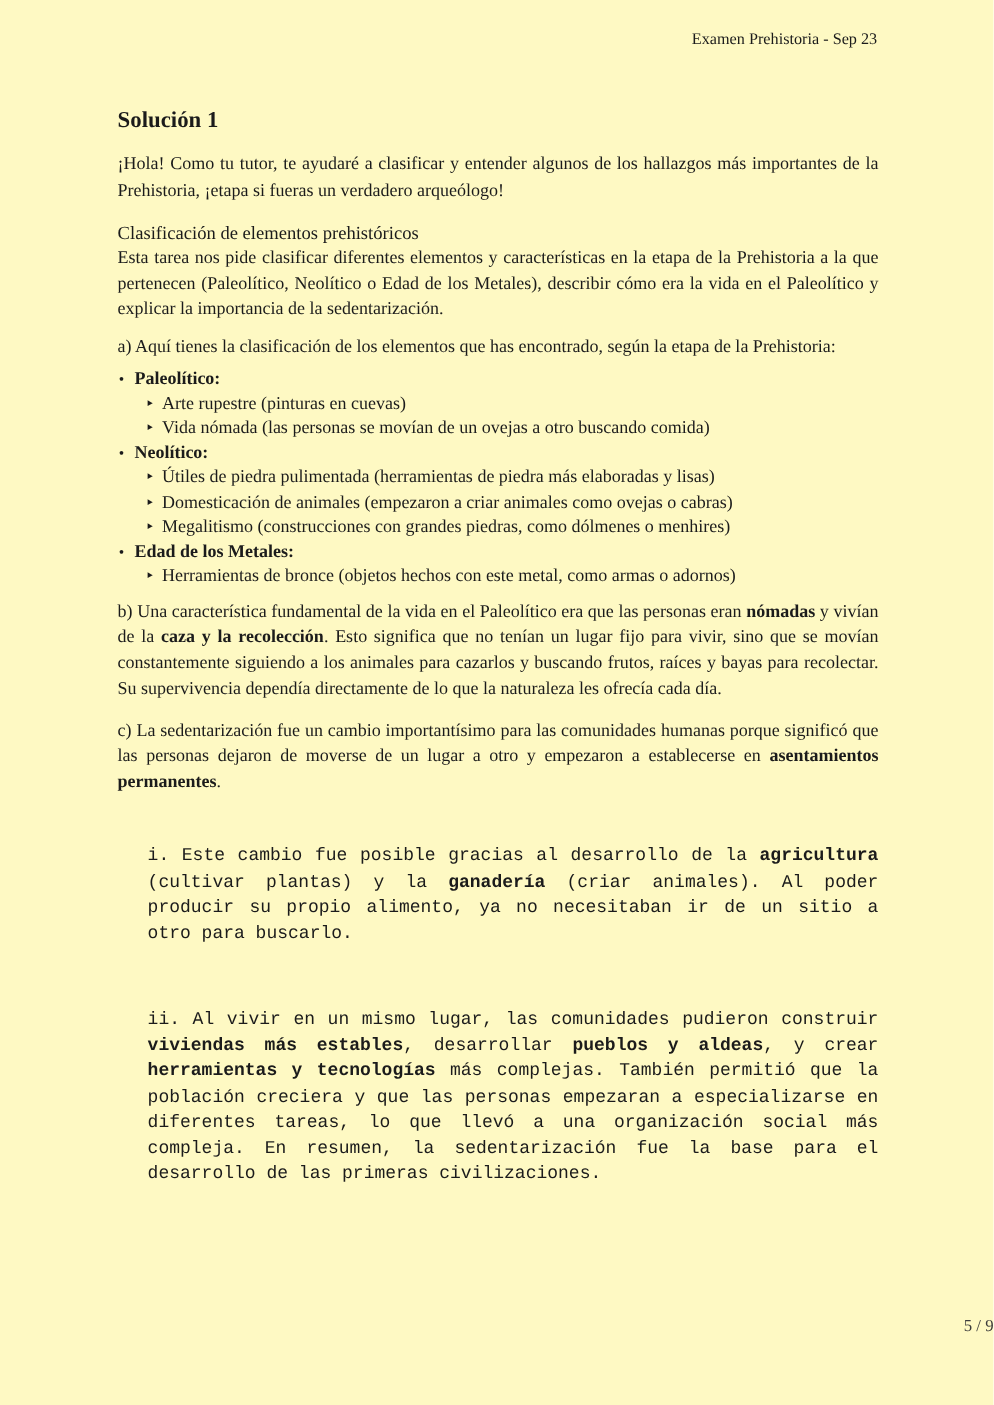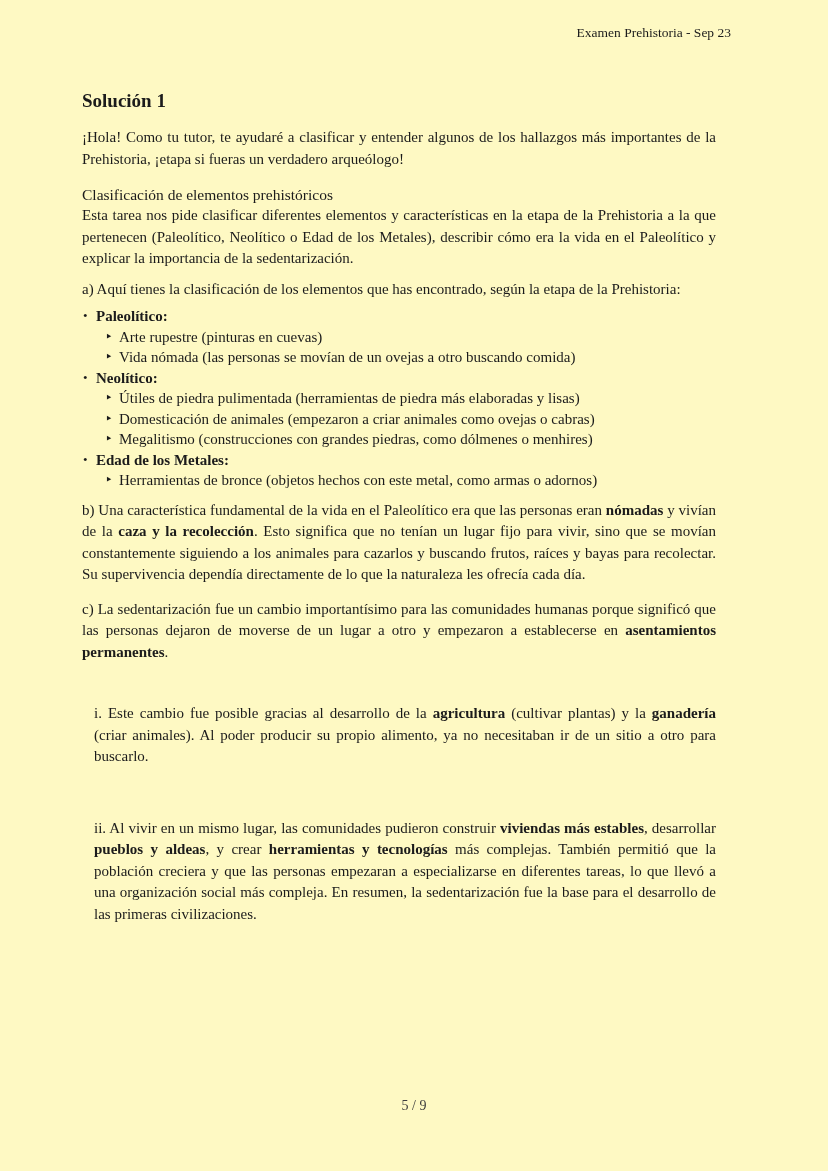--- a/index.html
+++ b/index.html
@@ -19,21 +19,21 @@
   .running-header {
     position: absolute;
     top: 25px;
     right: 97px;
     font-size: 13.5px;
     line-height: 16px;
     color: #1b1b1b;
   }
   .content {
     position: absolute;
-    left: 82px;
+    left: 98px;
     top: 0;
     width: 634px;
   }
   .title {
     font-size: 19px;
     font-weight: bold;
     line-height: 26px;
     margin: 88px 0 0 0;
   }
   .para {
@@ -81,29 +81,29 @@
     padding-left: 14px;
   }
   .item::before {
     content: "‣";
     position: absolute;
     left: 0;
     top: 0;
     font-size: 13px;
   }
   .para.part-b { margin-top: 9px; }
-  .para.sub { margin-left: 12px; }
+  .para.sub { margin-left: 25px; font-family: Liberation Mono, monospace; }
   .para.gap-i  { margin-top: 40px; }
   .para.gap-ii { margin-top: 50px; }
   .page-number {
     position: absolute;
     bottom: 57px;
     left: 0;
     right: 0;
-    text-align: center;
+    text-align: right;
     font-size: 14px;
     color: #3c3c3c;
   }
   b { font-weight: bold; }
 </style>
 </head>
 <body>
 
 <div class="page">
 

